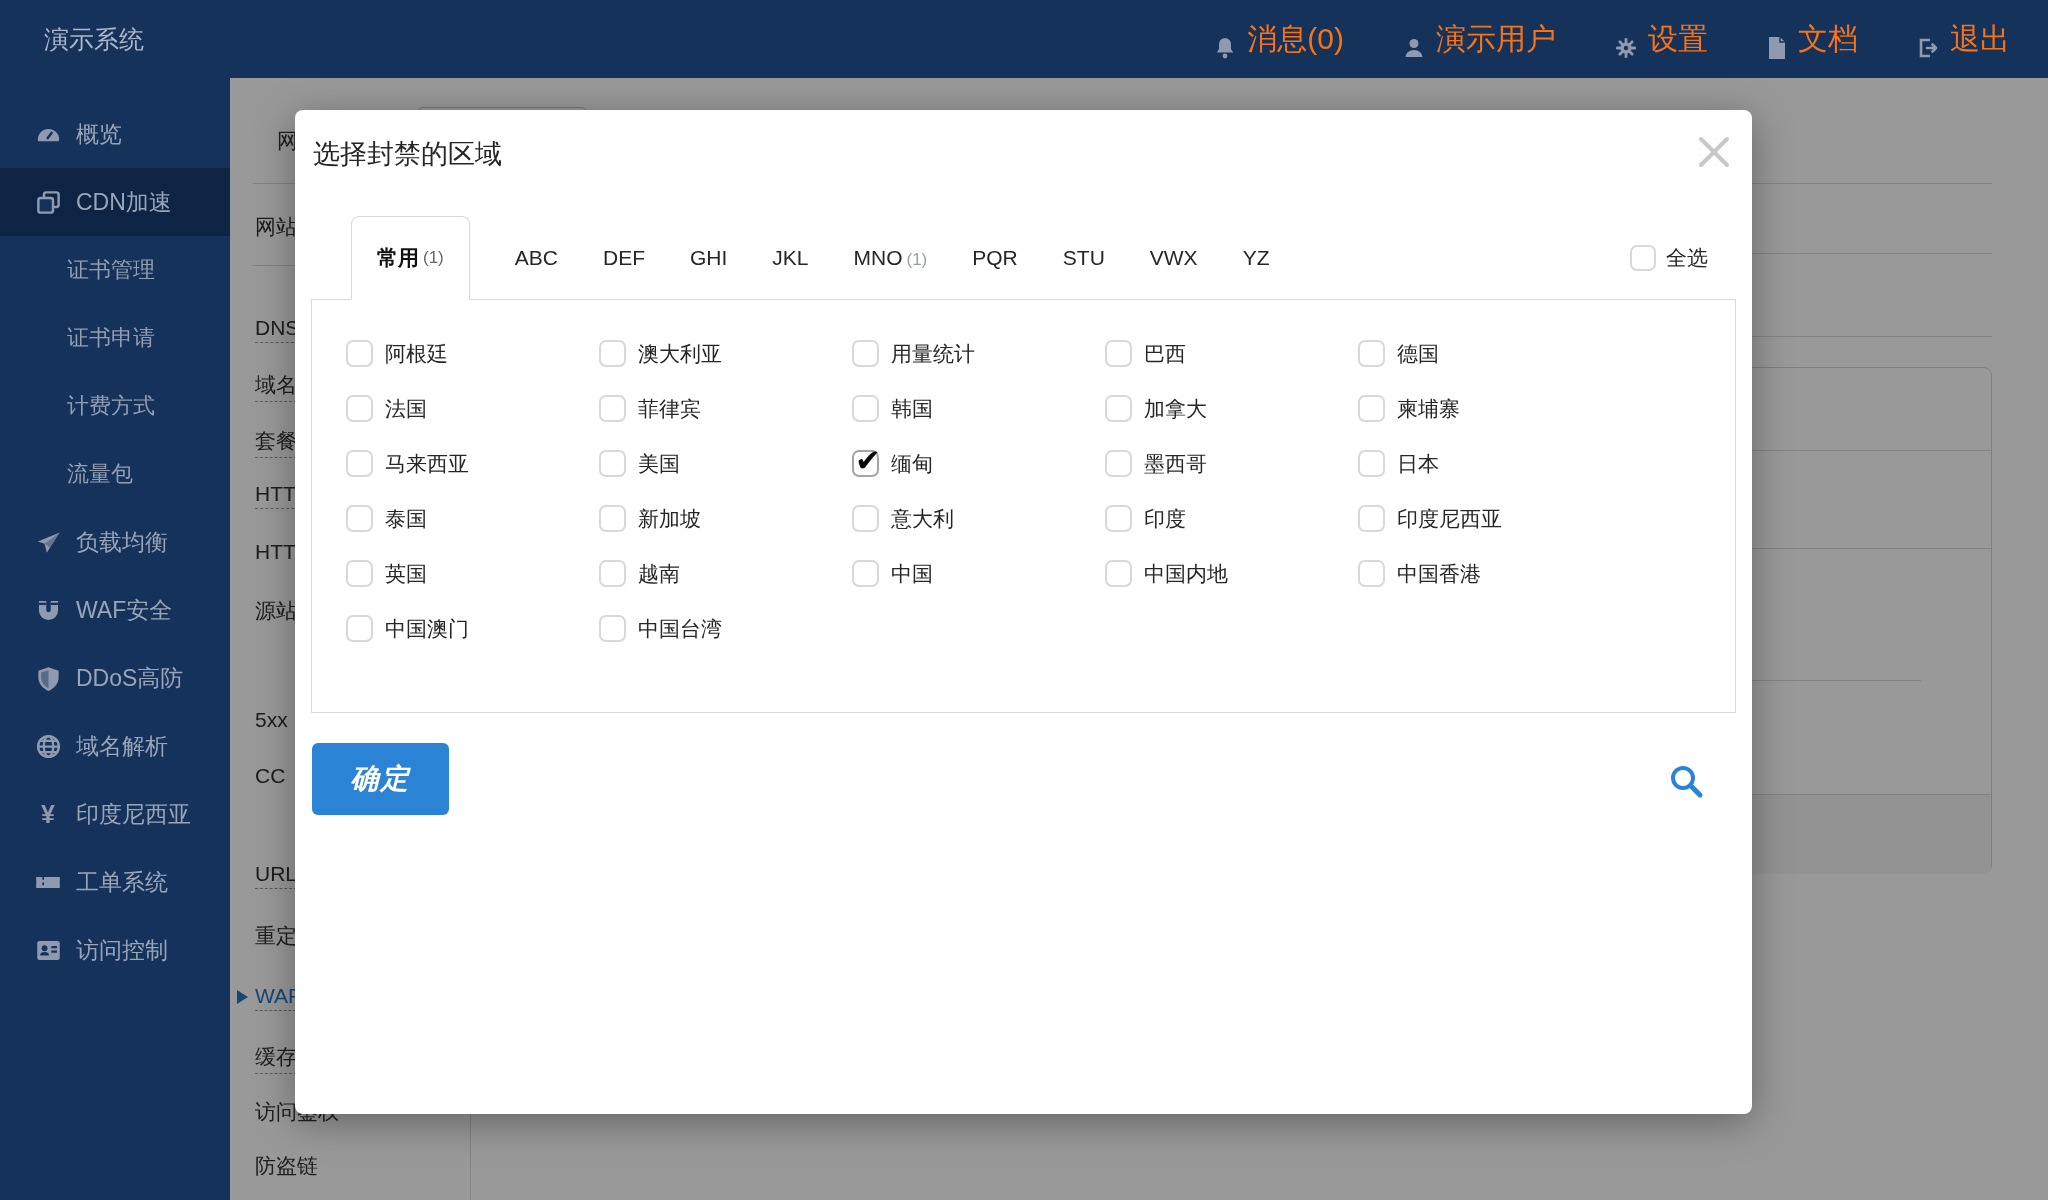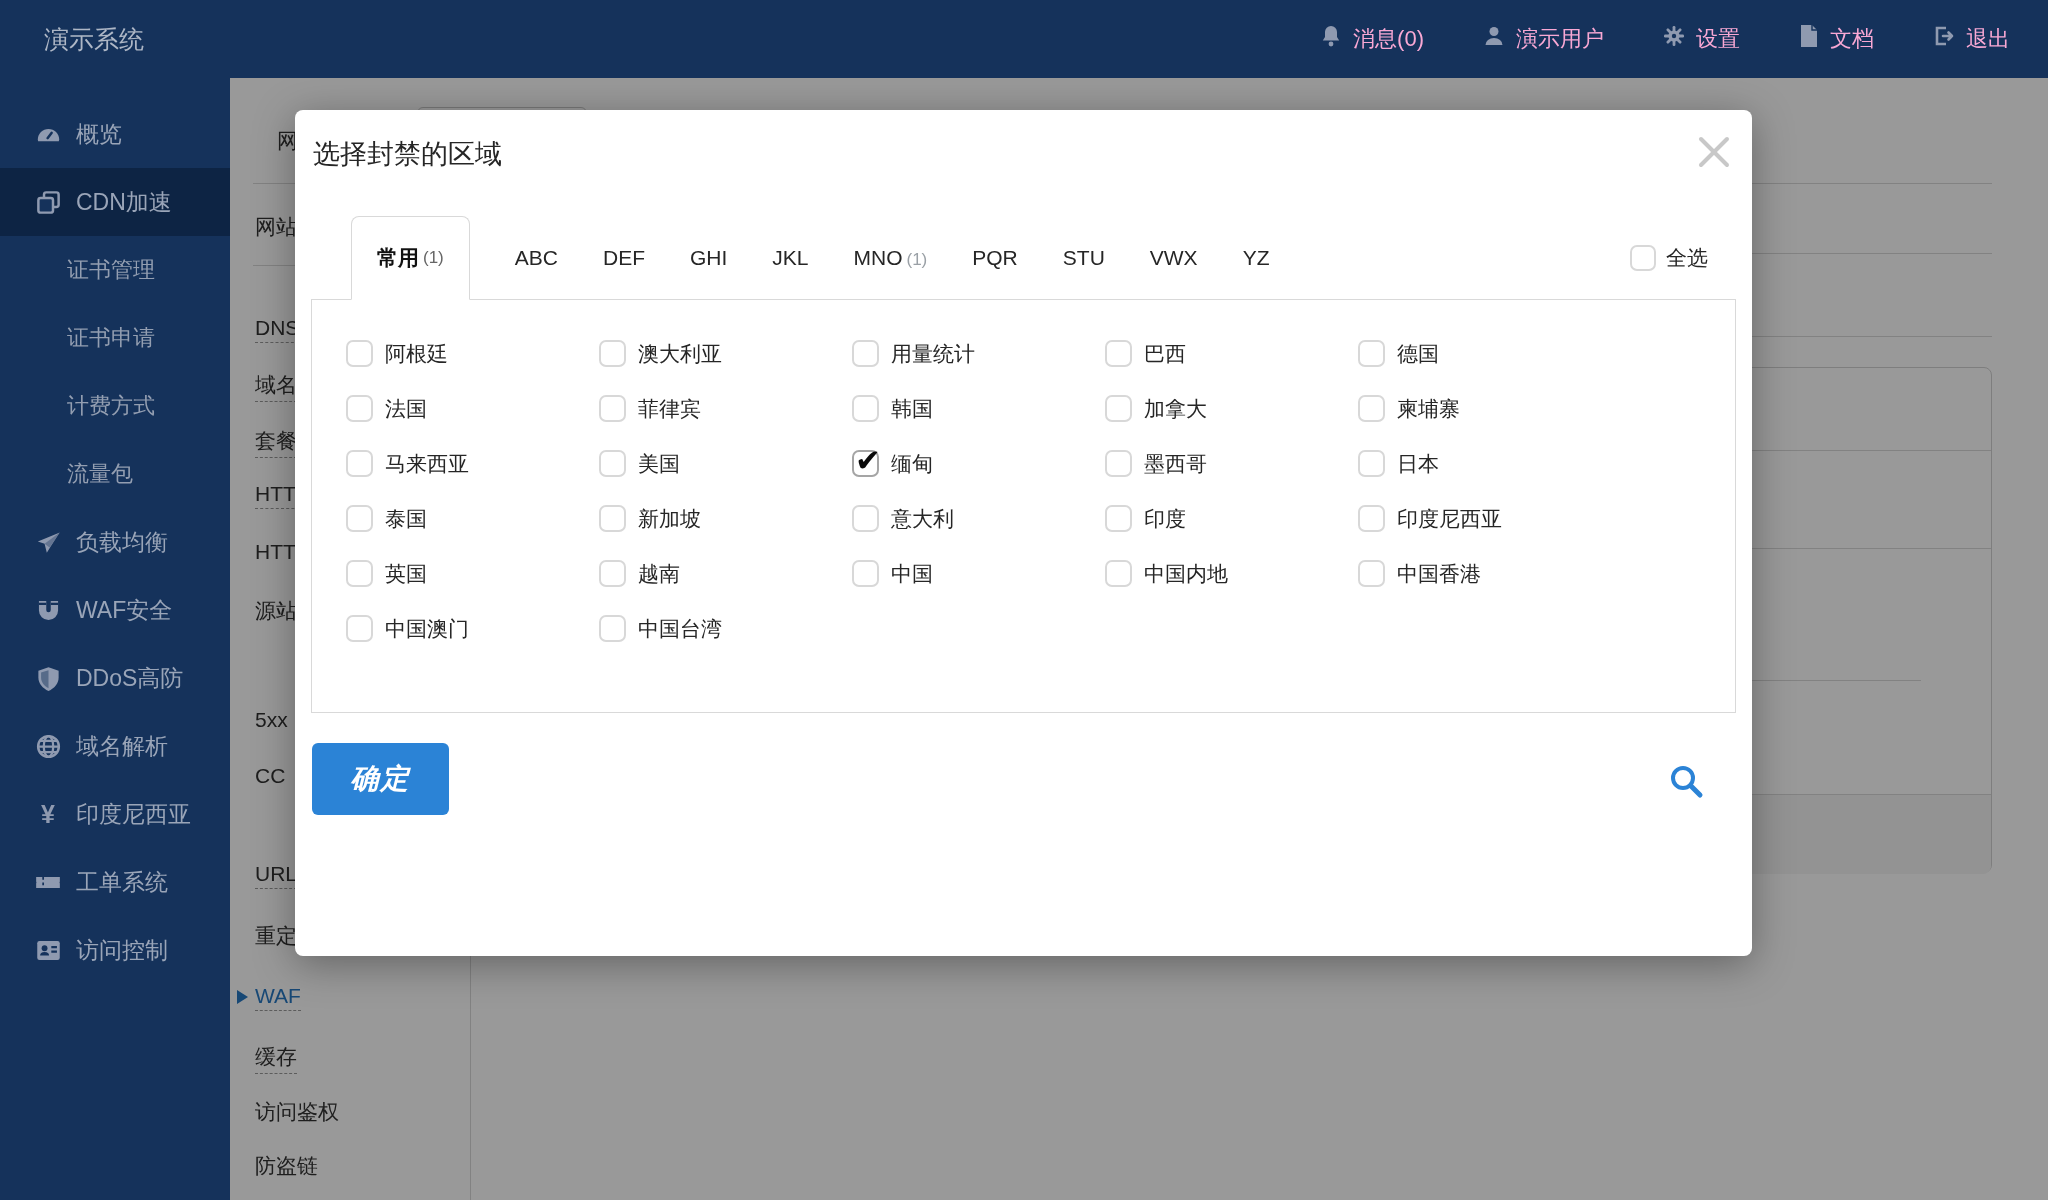--- a/index.html
+++ b/index.html
@@ -4,21 +4,21 @@
 <style>
   html,body{margin:0;padding:0;width:2048px;height:1200px;overflow:hidden;
     font-family:"Liberation Sans","DejaVu Sans",sans-serif;background:#fff;}
   #app{position:relative;width:2048px;height:1200px;}
 
   
   .navbar{position:absolute;left:0;top:0;width:2048px;height:78px;background:#15325b;
     display:flex;align-items:center;z-index:30;}
   .brand{display:flex;align-items:center;gap:14px;padding-left:30px;color:#aeb7c6;font-size:25px;}
   .nav-right{margin-left:auto;display:flex;align-items:center;gap:58px;padding-right:38px;}
-  .nav-item{display:flex;align-items:flex-start;gap:10px;color:#f9a8d4;font-size:22px;cursor:pointer;}
+  .nav-item{display:flex;align-items:flex-end;gap:10px;color:#f97316;font-size:30px;cursor:pointer;}
   .icon svg{display:block;}
 
   
   .sidebar{position:absolute;left:0;top:78px;width:230px;height:1122px;background:#15325b;z-index:30;padding-top:22px;box-sizing:border-box;}
   .side-item{height:68px;display:flex;align-items:center;gap:12px;padding-left:32px;color:#9aa5b8;font-size:23px;cursor:pointer;}
   .side-item.active{background:#0d2444;}
   .side-item .si{width:32px;display:flex;justify-content:center;}
   .side-sub{height:68px;display:flex;align-items:center;padding-left:67px;color:#939eb1;font-size:22px;cursor:pointer;}
 
   
@@ -36,21 +36,21 @@
   .bg-div3{position:absolute;left:270px;top:258px;width:1492px;border-top:1px solid #d9d9d9;}
   .bg-card{position:absolute;left:270px;top:289px;width:1492px;height:506px;border:1px solid #d2d2d2;border-radius:8px;box-sizing:border-box;}
   .bg-crow1{position:absolute;left:0;top:82px;width:100%;border-top:1px solid #d9d9d9;}
   .bg-crow2{position:absolute;left:0;top:180px;width:100%;border-top:1px solid #d9d9d9;}
   .bg-crow3{position:absolute;left:20px;top:312px;width:calc(100% - 90px);border-top:1px solid #d9d9d9;}
   .bg-cfoot{position:absolute;left:0;top:426px;width:100%;height:79px;background:#f5f5f5;border-top:1px solid #d9d9d9;border-radius:0 0 8px 8px;}
 
   .overlay{position:absolute;left:230px;top:78px;width:1818px;height:1122px;background:rgba(0,0,0,0.40);z-index:10;}
 
   
-  .modal{position:absolute;left:295px;top:110px;width:1457px;height:846px;background:#fff;border-radius:8px;
+  .modal{position:absolute;left:295px;top:110px;width:1457px;height:1004px;background:#fff;border-radius:8px;
     box-shadow:0 8px 40px rgba(0,0,0,0.35);z-index:20;}
   .m-title{position:absolute;left:18px;top:26px;font-size:27px;color:#262626;}
   .m-close{position:absolute;right:14px;top:18px;width:48px;height:48px;cursor:pointer;display:flex;align-items:center;justify-content:center;}
   .tabs{position:absolute;left:16px;right:16px;top:106px;height:84px;display:flex;align-items:center;gap:45px;border-bottom:1px solid #d9d9d9;box-sizing:border-box;padding-left:40px;}
   .tab{font-size:21px;color:#262626;cursor:pointer;white-space:nowrap;}
   .tab-active{align-self:stretch;display:flex;align-items:center;padding:0 25px;background:#fff;border:1px solid #d9d9d9;border-bottom:1px solid #fff;
     border-radius:8px 8px 0 0;margin-bottom:-1px;font-weight:bold;font-size:21px;color:#111;position:relative;z-index:2;cursor:pointer;}
   .tab-count{font-size:17px;color:#666;margin-left:4px;font-weight:normal;}
   .tab-count.dim{color:#9aa0a6;}
   .select-all{margin-left:auto;margin-right:28px;display:flex;align-items:center;gap:10px;cursor:pointer;}

